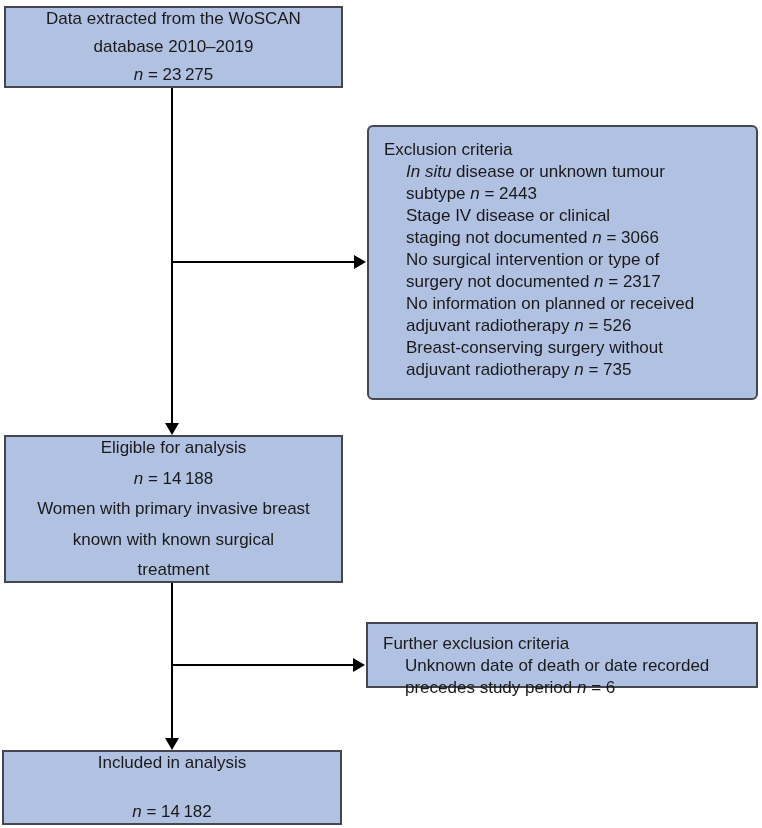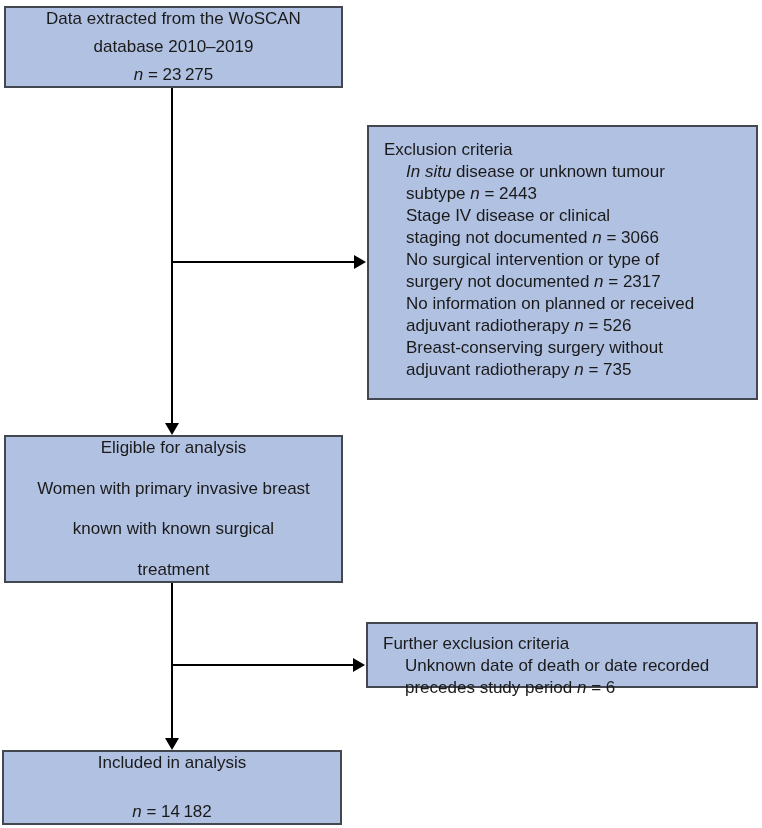--- a/index.html
+++ b/index.html
@@ -29,21 +29,21 @@
     flex-direction: column;
     justify-content: space-between;
   }
   .fbox.center { text-align: center; }
   .fbox.left   { text-align: left; justify-content: flex-start; }
   .fbox .line { white-space: nowrap; }
   .fbox .line.indent { padding-left: 22px; }
   .it { font-style: italic; }
 
   #box-source    { left: 4px;   top: 6px;   width: 339px; height: 82px; }
-  #box-exclusion { left: 367px; top: 125px; width: 391px; height: 275px; padding: 12px 10px 0 15px; }
+  #box-exclusion { left: 367px; top: 125px; width: 391px; height: 275px; padding: 12px 10px 0 15px; border-radius: 6px; }
   #box-eligible  { left: 4px;   top: 435px; width: 339px; height: 148px; }
   #box-further   { left: 366px; top: 622px; width: 392px; height: 66px; padding: 9px 10px 0 15px; }
   #box-included  { left: 2px;   top: 750px; width: 340px; height: 75px; }
 
   .vline, .hline { position: absolute; background: var(--connector); }
   .vline { width: 2px; }
   .hline { height: 2px; }
 
   #v1 { left: 171px; top: 88px;  height: 336px; }
   #v2 { left: 171px; top: 583px; height: 156px; }
@@ -86,20 +86,21 @@
       <div class="line indent"><span>No surgical intervention or type of</span></div>
       <div class="line indent"><span>surgery not documented </span><span class="it">n</span><span> = 2317</span></div>
       <div class="line indent"><span>No information on planned or received</span></div>
       <div class="line indent"><span>adjuvant radiotherapy </span><span class="it">n</span><span> = 526</span></div>
       <div class="line indent"><span>Breast-conserving surgery without</span></div>
       <div class="line indent"><span>adjuvant radiotherapy </span><span class="it">n</span><span> = 735</span></div>
     </div>
 
   <div id="box-eligible" class="fbox center">
       <div class="line"><span>Eligible for analysis</span></div>
+      <div class="line"><span class="it">n</span><span> = 14 188</span></div>
       <div class="line"><span>Women with primary invasive breast</span></div>
       <div class="line"><span>known with known surgical</span></div>
       <div class="line"><span>treatment</span></div>
     </div>
 
   <div id="box-further" class="fbox left">
       <div class="line"><span>Further exclusion criteria</span></div>
       <div class="line indent"><span>Unknown date of death or date recorded</span></div>
       <div class="line indent"><span>precedes study period </span><span class="it">n</span><span> = 6</span></div>
     </div>

